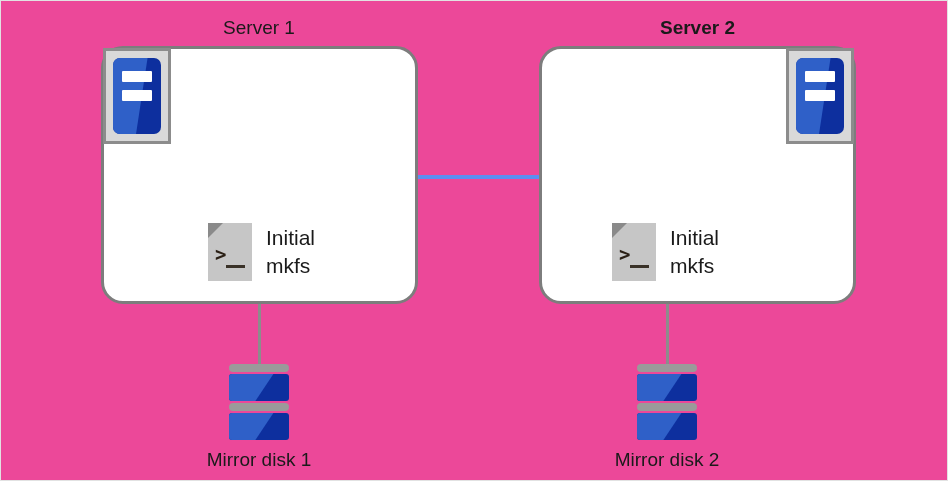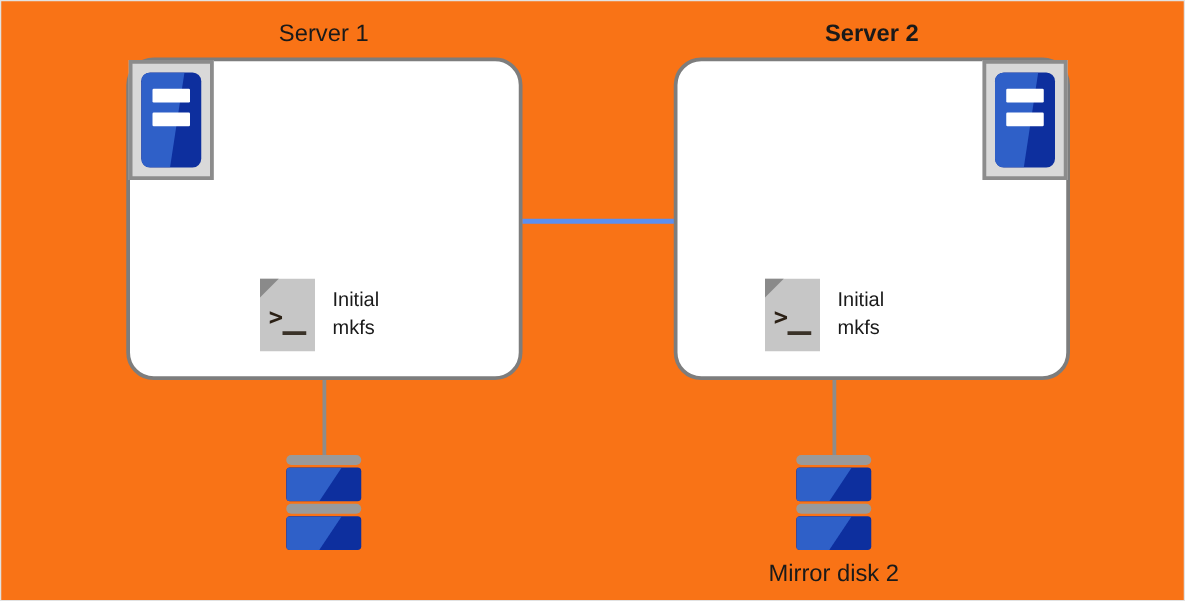--- a/index.html
+++ b/index.html
@@ -7,21 +7,21 @@
     padding: 0;
     background: #ffffff;
   }
   body {
     font-family: "Liberation Sans", sans-serif;
   }
   #canvas {
     position: relative;
     width: 948px;
     height: 481px;
-    background: #f97316;
+    background: #ec4899;
     box-sizing: border-box;
     border: 1px solid #e2e2e2;
     overflow: hidden;
   }
 
   
   .caption {
     position: absolute;
     font-size: 19px;
     color: #1a1a1a;
@@ -113,21 +113,21 @@
   }
   .mkfs-icon .cursor {
     position: absolute;
     left: 18px;
     top: 42px;
     width: 19px;
     height: 3px;
     background: #3a3228;
   }
   .mkfs-label {
-    font-size: 16px;
+    font-size: 21px;
     color: #1a1a1a;
     line-height: 1.35;
     white-space: nowrap;
   }
 
   
   .disk-icon {
     position: absolute;
     width: 60px;
     display: flex;
@@ -200,20 +200,21 @@
 
   <div class="v-connector" style="left:257px; top:303px; height:62px;"></div>
 
   <div class="disk-icon" style="left:228px; top:363px;">
     <div class="disk-plate"></div>
     <div class="disk-block"></div>
     <div class="disk-plate"></div>
     <div class="disk-block"></div>
   </div>
 
+  <div class="caption" style="left:158px; top:449px; width:200px;">Mirror disk 1</div>
 
   <div class="interconnect" style="left:417px; top:174px; width:122px;"></div>
 
   <div class="caption" style="left:538px; top:17px; width:317px;font-weight:bold;">Server 2</div>
 
   <div class="server-box" style="left:538px; top:45px; width:317px; height:258px;"></div>
 
   <div class="server-icon" style="left:785px; top:47px;">
     <div class="server-icon-body">
       <div class="server-bar b1"></div>

